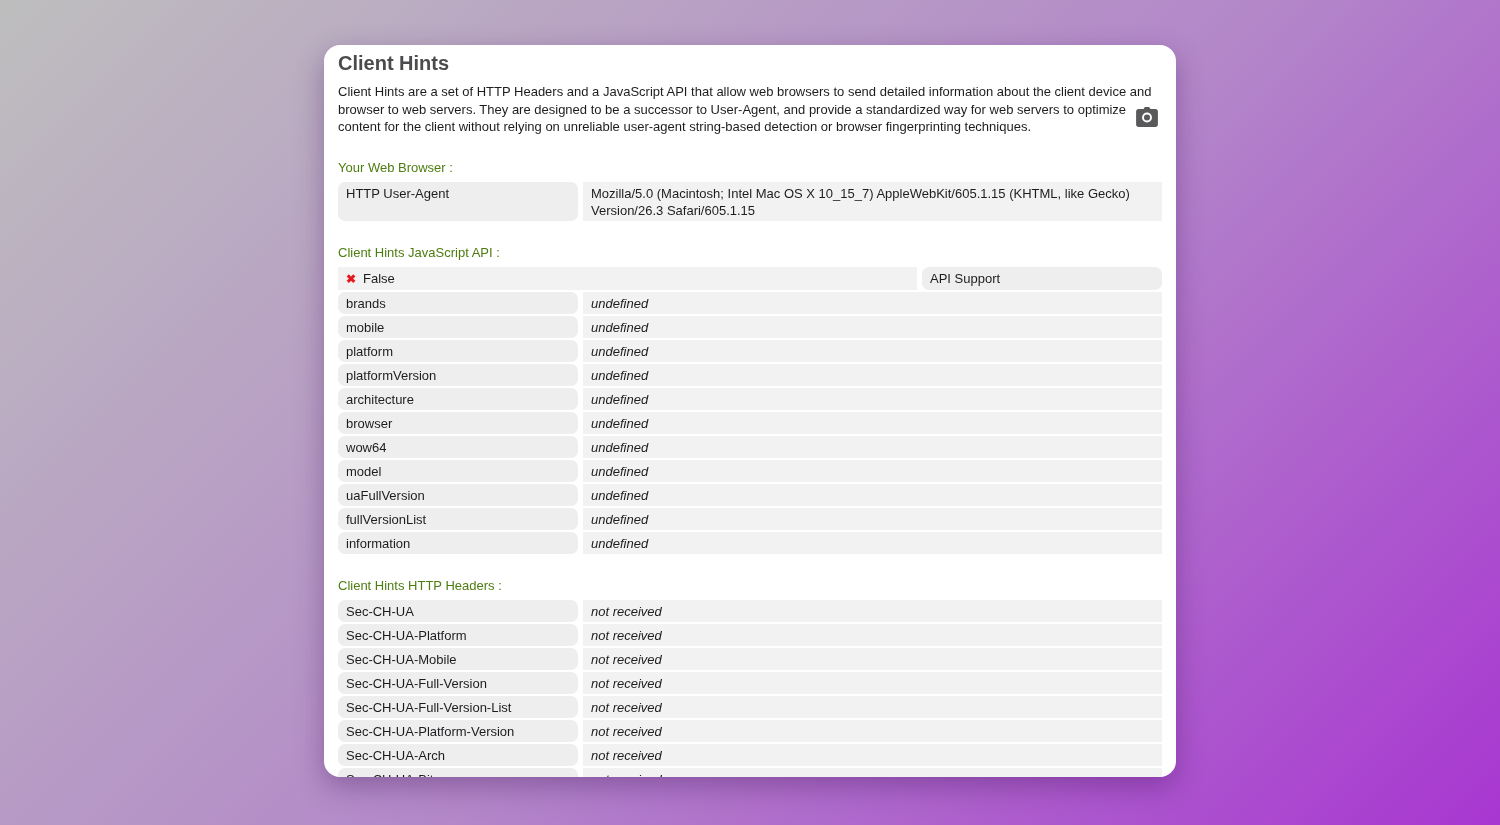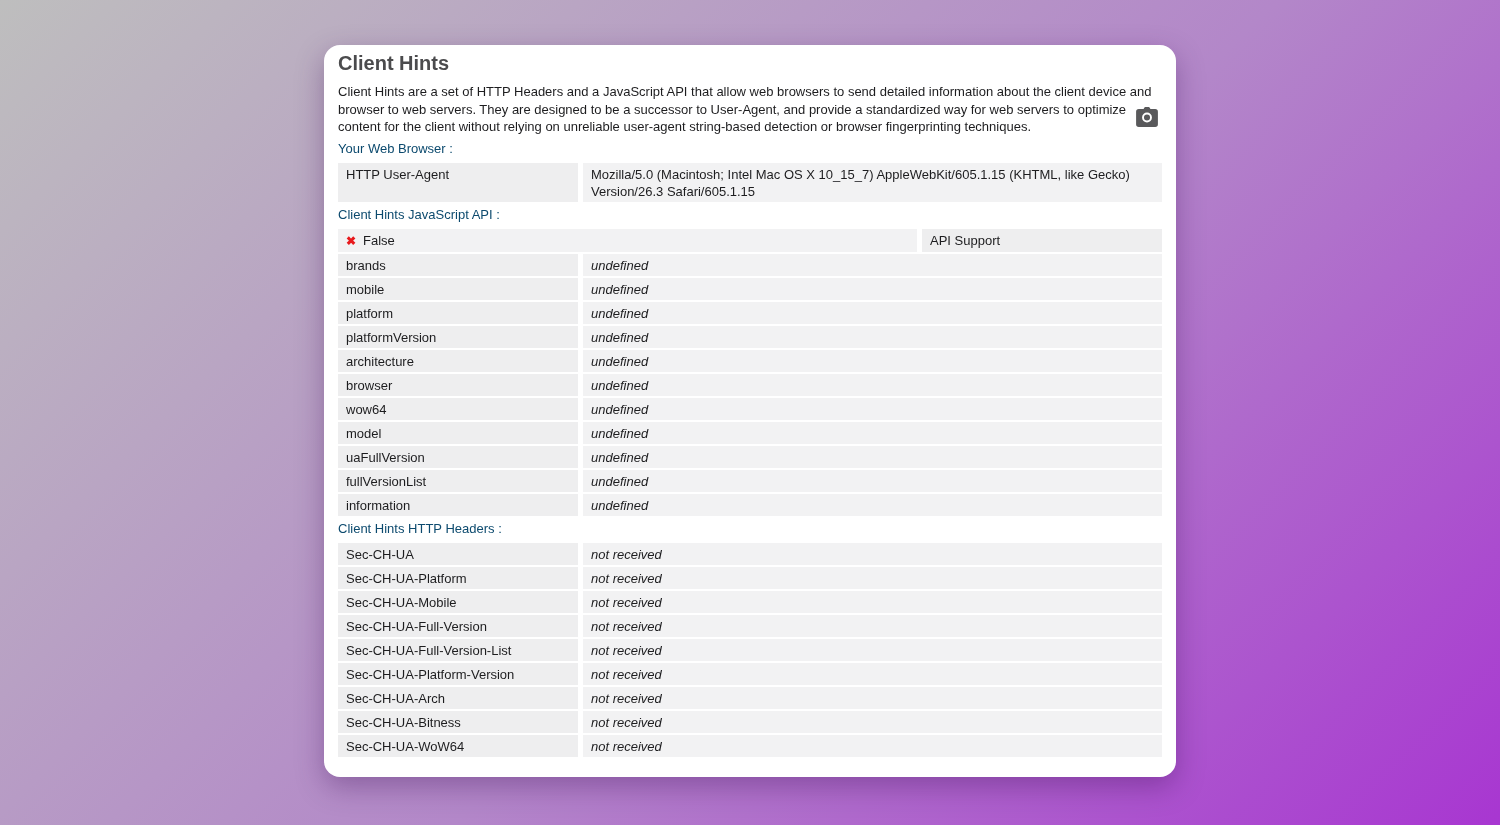--- a/index.html
+++ b/index.html
@@ -35,34 +35,34 @@
   .desc { margin-top: 7px; }
   .desc-line {
     font-size: 13px;
     color: #1d1d1f;
     line-height: 17.6px;
     white-space: nowrap;
     overflow: hidden;
   }
   .section-heading {
     font-size: 13px;
-    color: #0c4a6e;
-    margin-top: 5px;
+    color: #4d7c0f;
+    margin-top: 24px;
     margin-bottom: 7px;
     line-height: 15px;
   }
   .table { width: 100%; }
   .row { display: flex; gap: 5px; margin-bottom: 2px; }
   .cell {
     font-size: 13px;
     color: #1d1d1f;
     line-height: 17px;
     padding: 3px 8px 2px 8px;
   }
-  .cell-label { width: 240px; background: #eeeeef; flex: none; }
+  .cell-label { width: 240px; background: #eeeeef; flex: none; border-radius: 7px; }
   .cell-value { flex: 1; background: #f2f2f3; }
   .italic { font-style: italic; }
   .x-mark {
     color: #e8191c;
     font-weight: 700;
     font-style: normal;
     margin-right: 7px;
     font-size: 12px;
   }
 </style>

